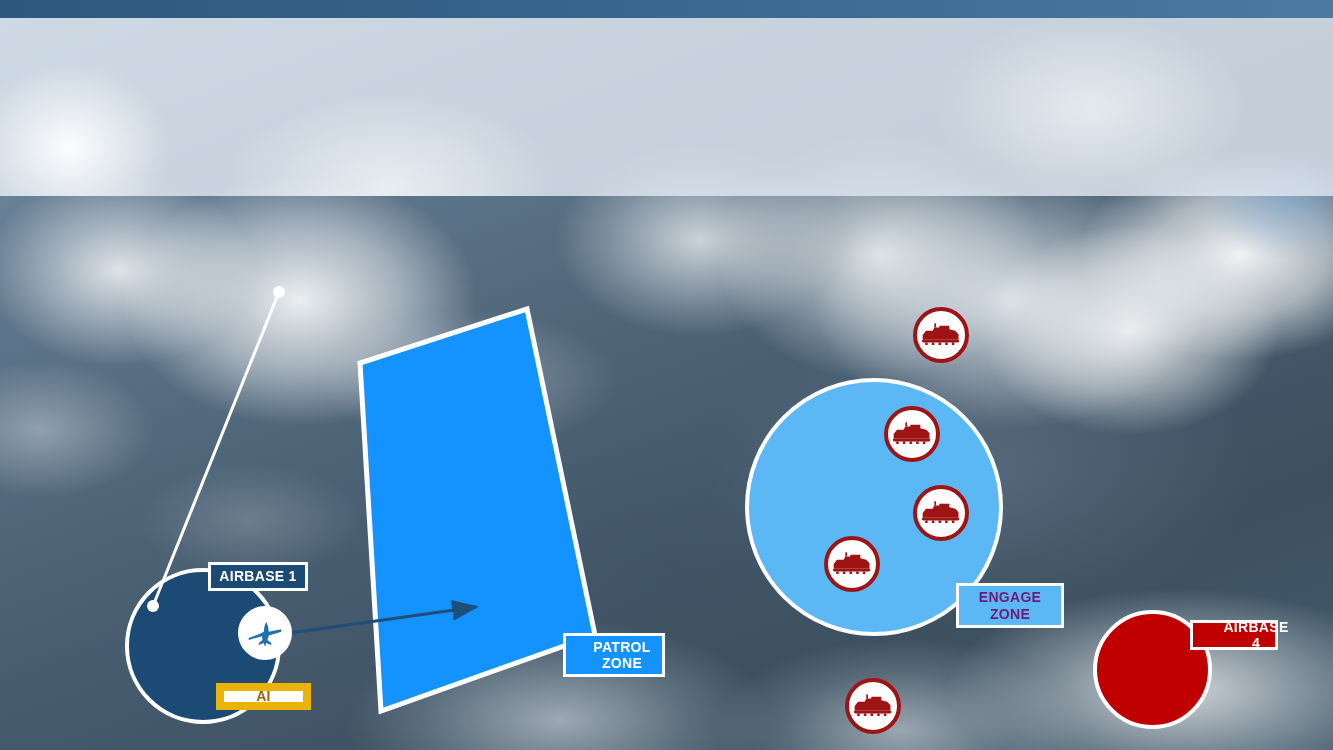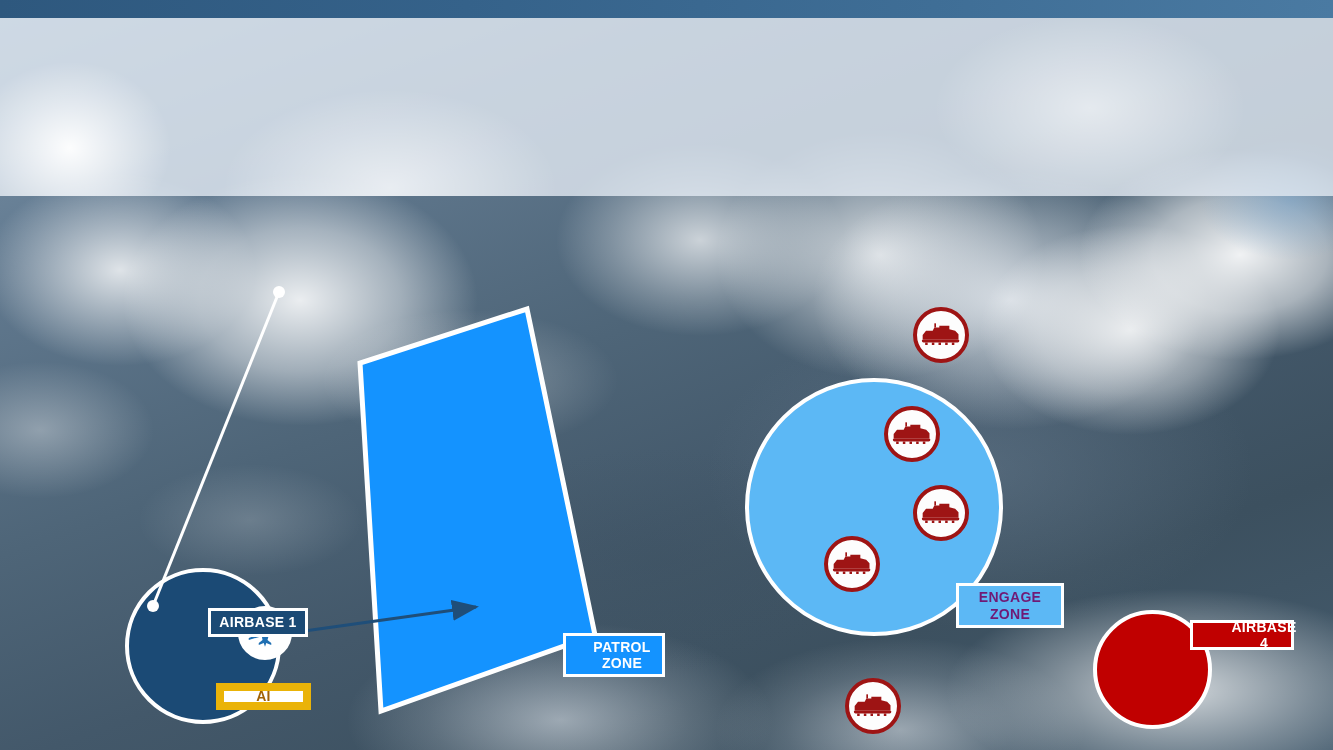--- a/index.html
+++ b/index.html
@@ -61,22 +61,22 @@
                box-sizing:border-box;}
   .route-box{position:absolute;left:133px;top:611px;width:104px;height:41px;
                background:#bdd7ee;display:flex;align-items:center;justify-content:center;
                color:#404040;font-size:15px;}
 
   
   .lbl{position:absolute;box-sizing:border-box;display:flex;align-items:center;
        justify-content:center;text-align:center;border:3px solid #ffffff;
        font-weight:bold;letter-spacing:.3px;line-height:1.15;}
   .lbl-airbase1{left:208px;top:562px;width:100px;height:29px;background:#1b4a75;
-       color:#ffffff;font-size:14px;margin-top:46px;}
-  .lbl-airbase4{left:1190px;top:620px;width:104px;height:30px;background:#c00000;
+       color:#ffffff;font-size:14px;}
+  .lbl-airbase4{left:1190px;top:620px;width:88px;height:30px;background:#c00000;
        color:#ffffff;font-size:14px;padding-left:44px;}
   .lbl-patrol{left:563px;top:633px;width:102px;height:44px;background:#1493ff;
        color:#ffffff;font-size:14px;padding-left:16px;}
   .lbl-engage{left:956px;top:583px;width:108px;height:45px;background:#5cb8f5;
        color:#701a75;font-size:14px;}
   .lbl-ai{left:216px;top:683px;width:95px;height:27px;background:#ffffff;
        border:8px solid #eab308;color:#a16207;font-size:14px;}
 
   .callout{position:absolute;left:294px;top:277px;width:186px;height:89px;
        background:#17436e;border:3px solid #ffffff;box-sizing:border-box;

